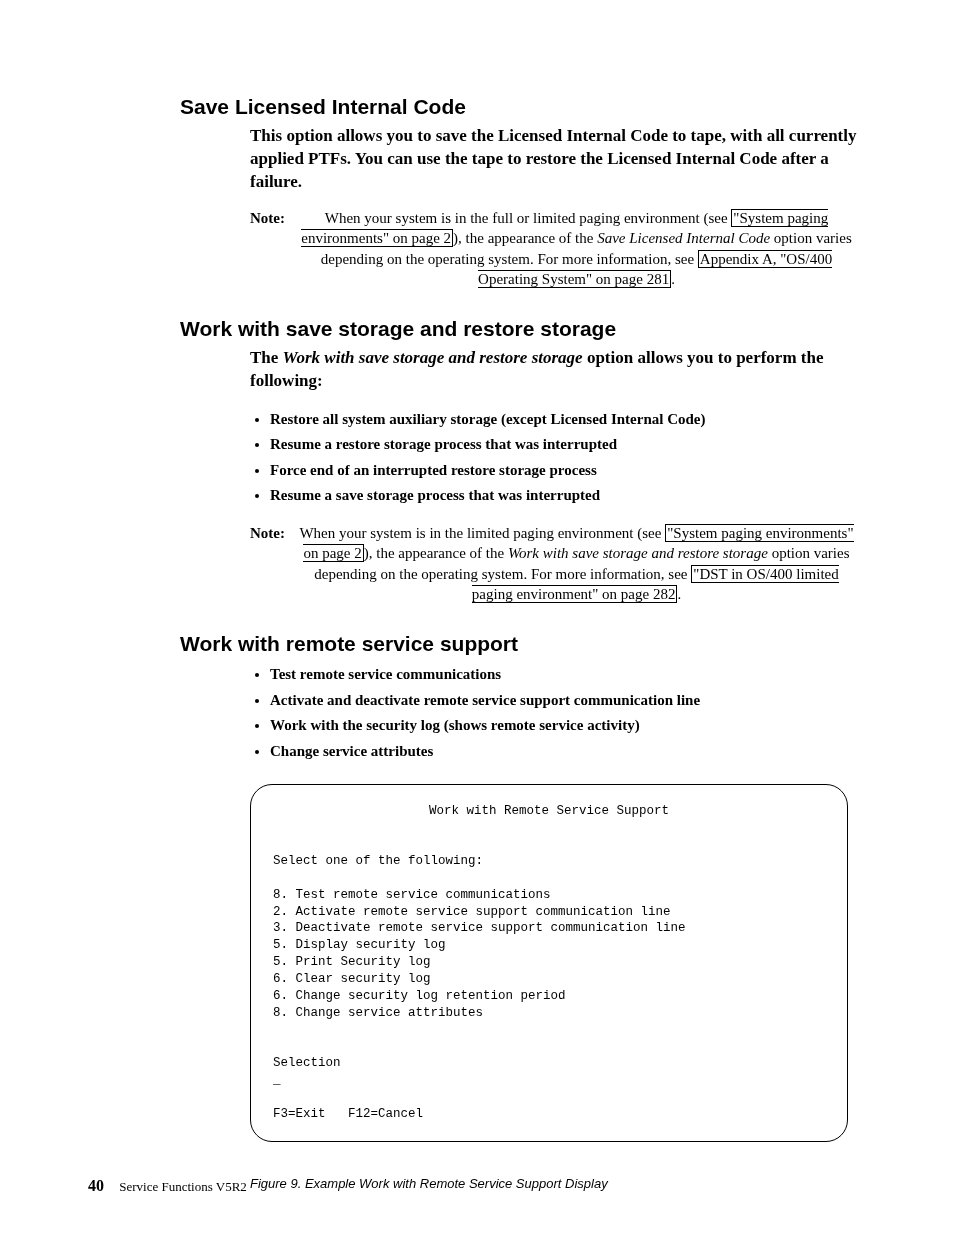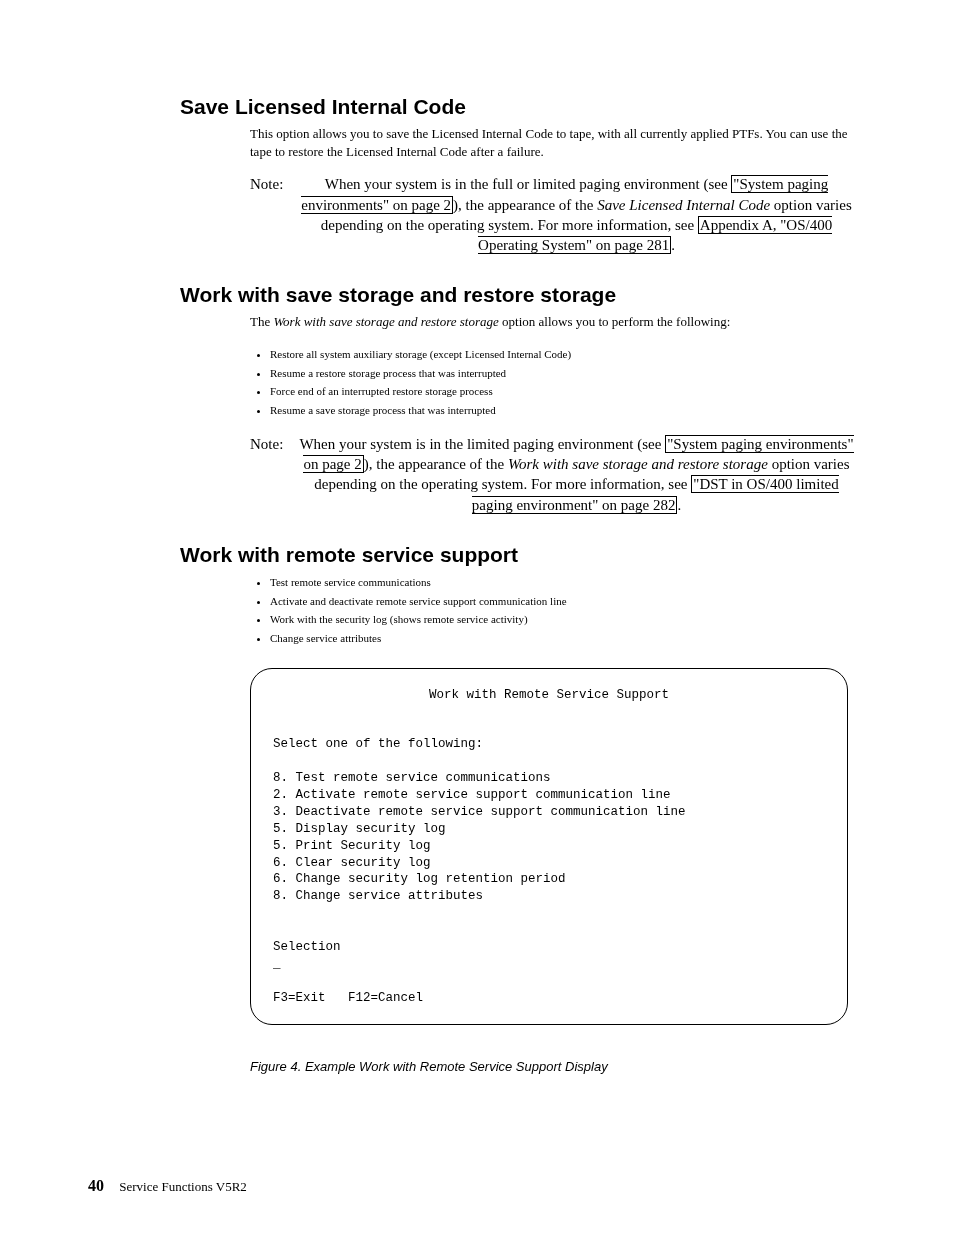--- a/index.html
+++ b/index.html
@@ -19,51 +19,53 @@
   }
   h2 {
     font-family: Arial, Helvetica, sans-serif;
     font-weight: bold;
     font-size: 21px;
     margin: 0 0 6px 65px;
     color: #000;
   }
   .body-text {
     margin-left: 135px;
-    font-size: 13px;
+    font-size: 17px;
     line-height: 1.35;
     margin-bottom: 14px;
+    font-weight: bold;
   }
   .note {
     margin-left: 135px;
     font-size: 15px;
     line-height: 1.35;
     margin-bottom: 14px;
   }
   .note-label {
-    font-weight: normal;
+    font-weight: bold;
   }
   .note-body {
     display: block;
     margin-left: 44px;
     margin-top: -20px;
     text-align: center;
   }
   .boxed {
     border: 1px solid #000;
     padding: 0 1px;
   }
   em.italic {
     font-style: italic;
   }
   ul.bullets {
     margin: 0 0 14px 135px;
     padding-left: 20px;
-    font-size: 11px;
+    font-size: 15px;
     line-height: 1.7;
+    font-weight: bold;
   }
   ul.bullets li {
     list-style-type: disc;
     margin-left: 0;
     padding-left: 0;
   }
   .terminal {
     margin: 20px 0 10px 135px;
     border: 1px solid #000;
     border-radius: 22px;
@@ -153,20 +155,20 @@
 <span>6. Clear security log</span>
 <span>6. Change security log retention period</span>
 <span>8. Change service attributes</span>
 
 
 <span>Selection</span>
 <span>_</span>
 
 <span>F3=Exit   F12=Cancel</span></div>
 
-  <div class="figcaption">Figure 4. Example Work with Remote Service Support Display</div>
+  <div class="figcaption">Figure 9. Example Work with Remote Service Support Display</div>
 
 </div>
 
 <div class="footer">
   <span class="pagenum">40</span>
   <span>Service Functions V5R2</span>
 </div>
 
 </body></html>

